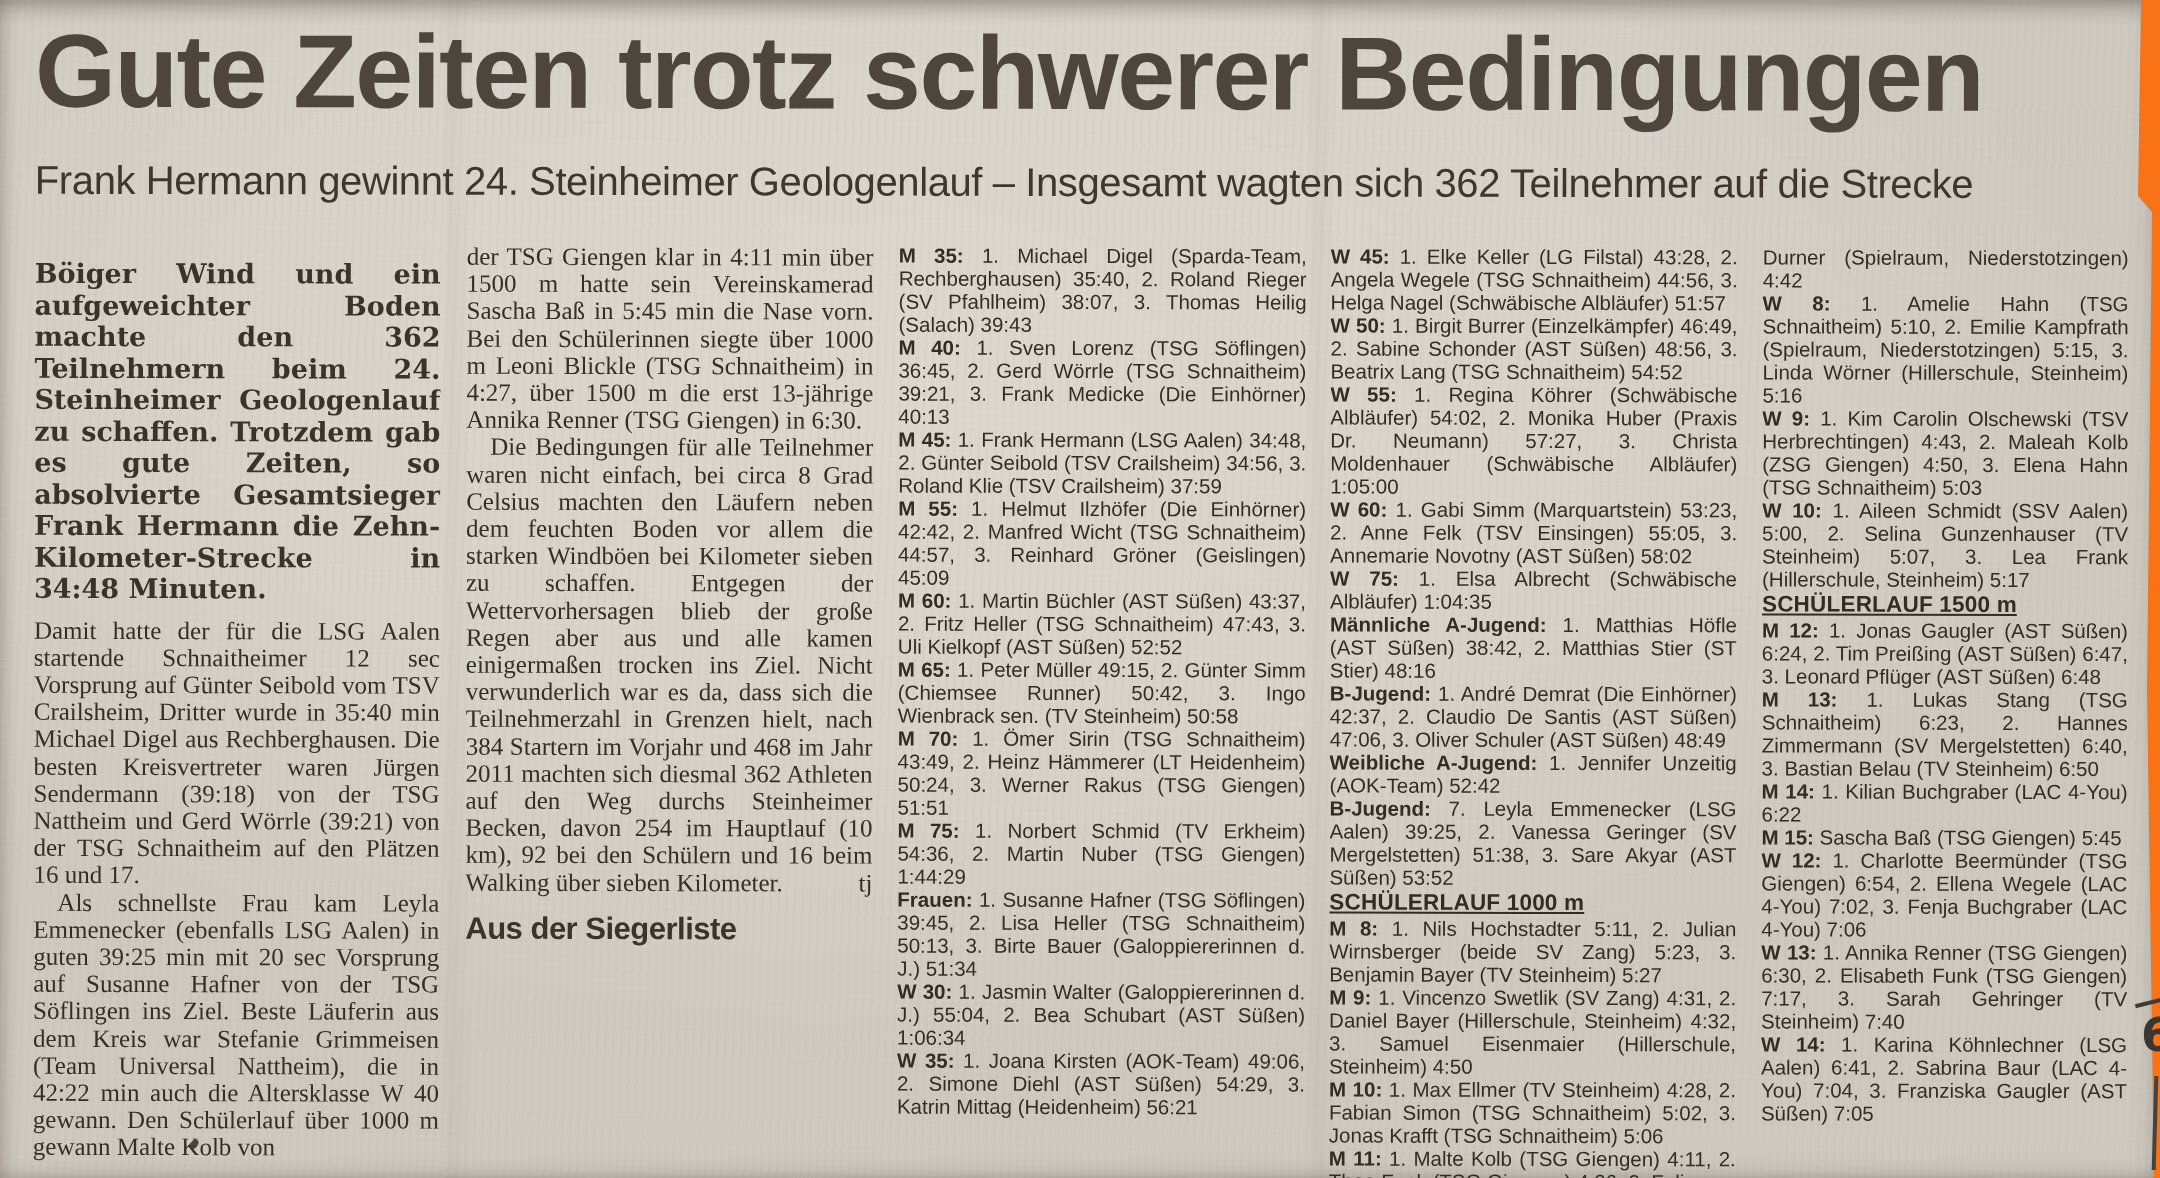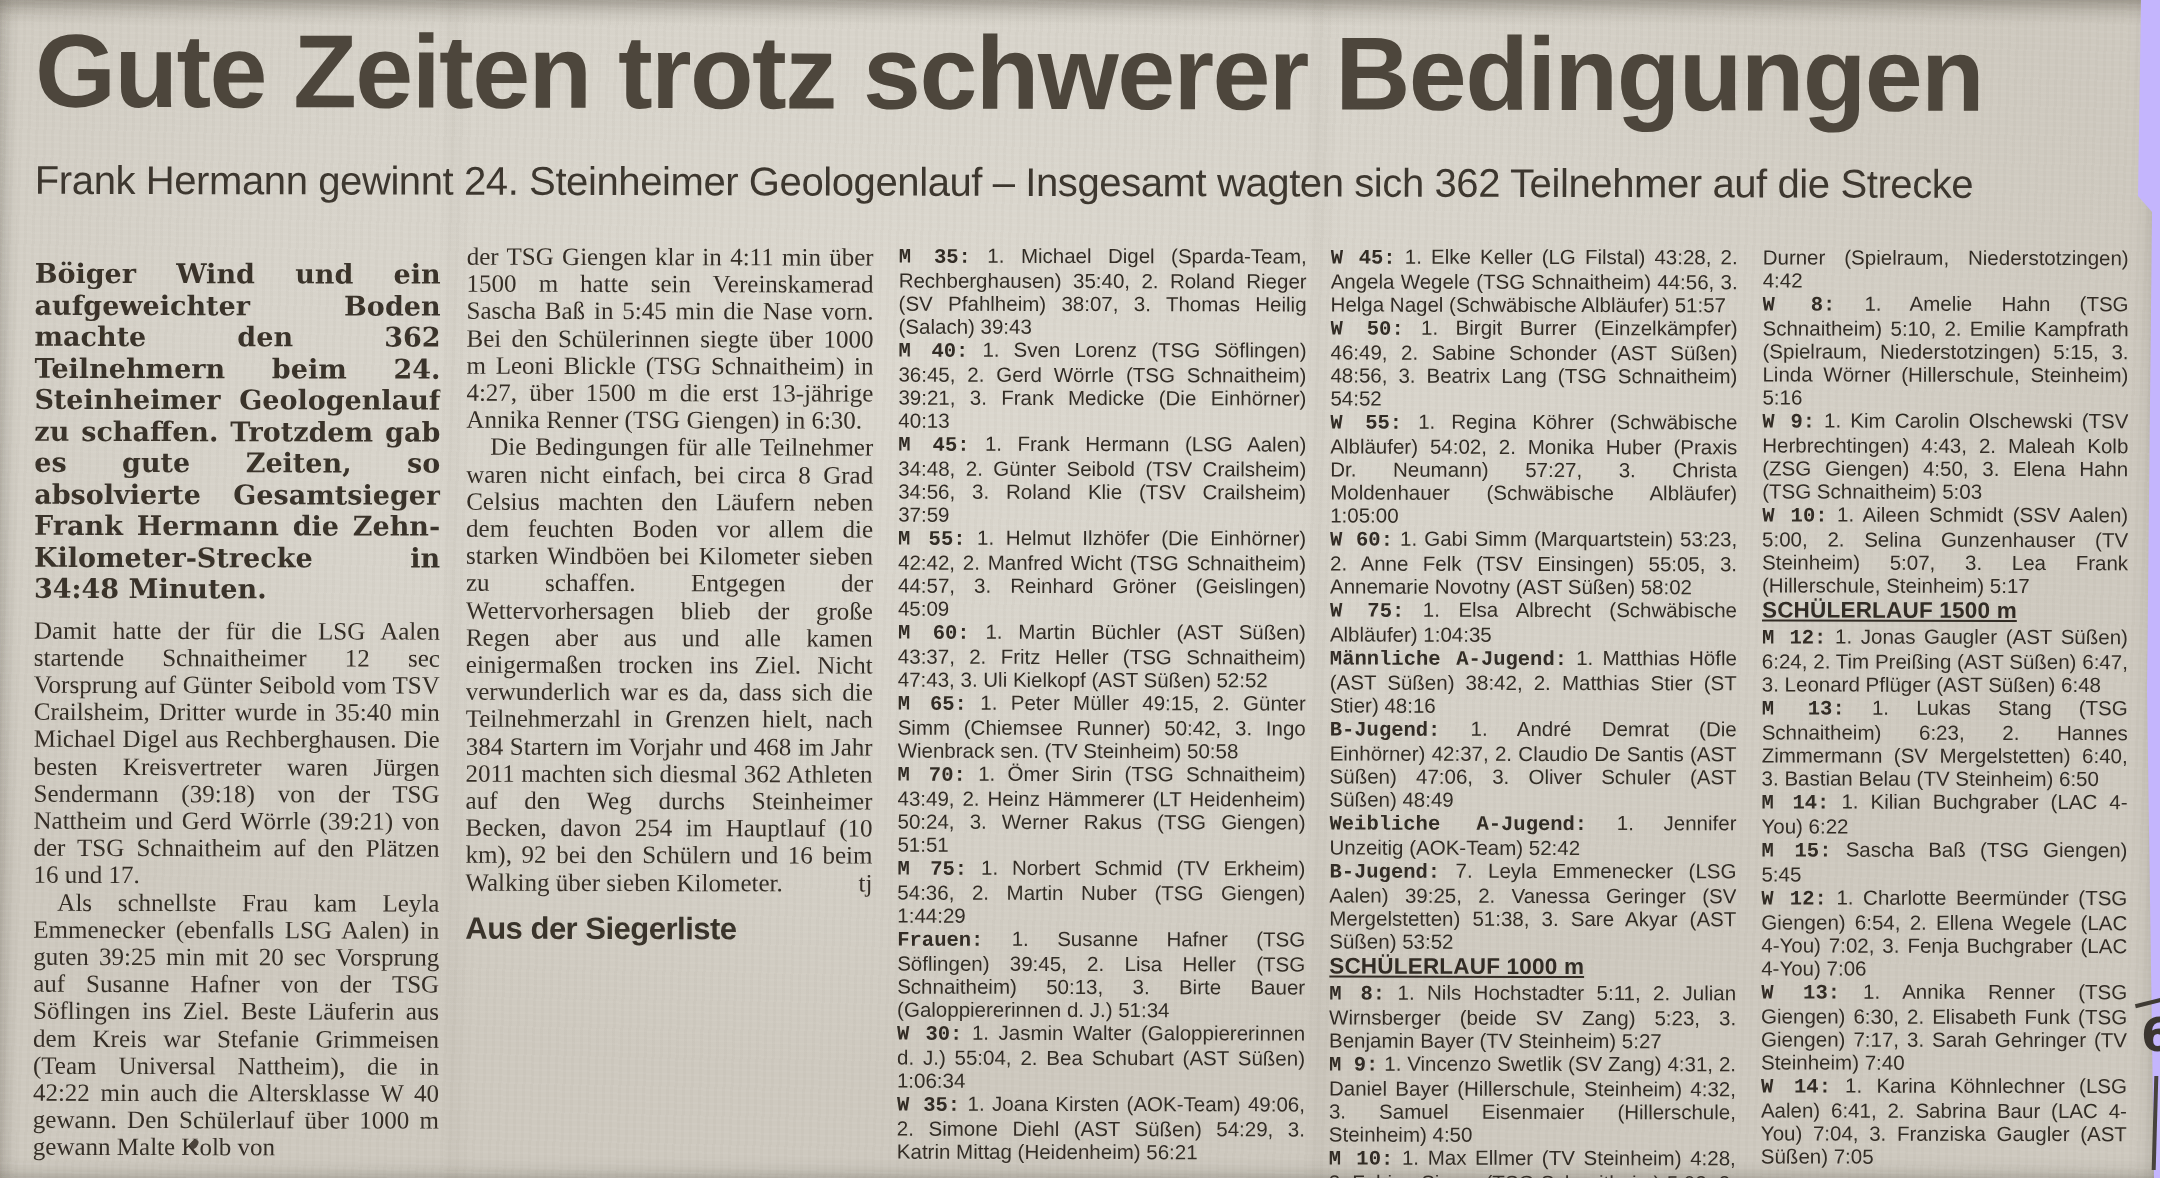--- a/index.html
+++ b/index.html
@@ -1,17 +1,17 @@
 <!DOCTYPE html>
 <html lang="de"><head>
 <meta charset="utf-8">
 <title></title>
 <style>
   html,body{margin:0;padding:0;background:#f7f6f3;}
-  .page{position:relative;width:2160px;height:1178px;overflow:hidden;background:#c4b5fd;}
+  .page{position:relative;width:2160px;height:1178px;overflow:hidden;background:#f97316;}
 
   
   .paper{position:absolute;inset:0;
     background:
       linear-gradient(90deg, rgba(99,92,79,.05) 0 6px, rgba(99,92,79,0) 18px),
       linear-gradient(90deg, transparent 0 20.4%, rgba(95,88,76,.045) 20.9%, transparent 21.8%),
       linear-gradient(90deg, transparent 0 60.4%, rgba(95,88,76,.05) 61%, transparent 61.9%),
       linear-gradient(180deg, rgba(99,92,79,.14) 0 5px, rgba(99,92,79,0) 26px),
       radial-gradient(1250px 720px at 42% 30%, #dcd8cf 0%, #d7d3ca 55%, #cec9bf 100%);
     clip-path:polygon(0 0,2141px 0,2138px 196px,2152px 212px,2147px 690px,2154px 1178px,0 1178px);
@@ -43,21 +43,21 @@
     text-align:justify;margin:16px 0 12px 0;}
   .body-p{font:400 25px/27.2px "Liberation Serif",serif;color:#352e26;
     text-align:justify;margin:0;}
   .indent{text-indent:24px;}
   .byline{float:right;}
 
   .siegerliste{font:700 31px/34px "Liberation Sans",sans-serif;letter-spacing:-.5px;
     color:#3a342b;margin:16px 0 6px 0;}
   .entry{font:400 20.5px/23px "Liberation Sans",sans-serif;color:#322c25;
     text-align:justify;margin:0;}
-  .elabel{font-weight:700;font-family:Liberation Mono, monospace;}
+  .elabel{font-weight:700;}
   .race-heading{font:700 22.5px/25px "Liberation Sans",sans-serif;letter-spacing:.2px;
     color:#322c25;margin:1px 0 2px 0;text-decoration:underline;}
 
   
   .frag-line{position:absolute;left:2135px;top:1001px;width:27px;height:4px;
     background:#3f3b34;transform:rotate(-14deg);}
   .frag-six{position:absolute;left:2141px;top:1012px;
     font:600 46px/1 "DejaVu Sans",sans-serif;color:#3b3630;}
   .frag-stroke{position:absolute;left:2153px;top:1076px;width:4px;height:94px;
     background:#47433c;transform:rotate(1.6deg);}

